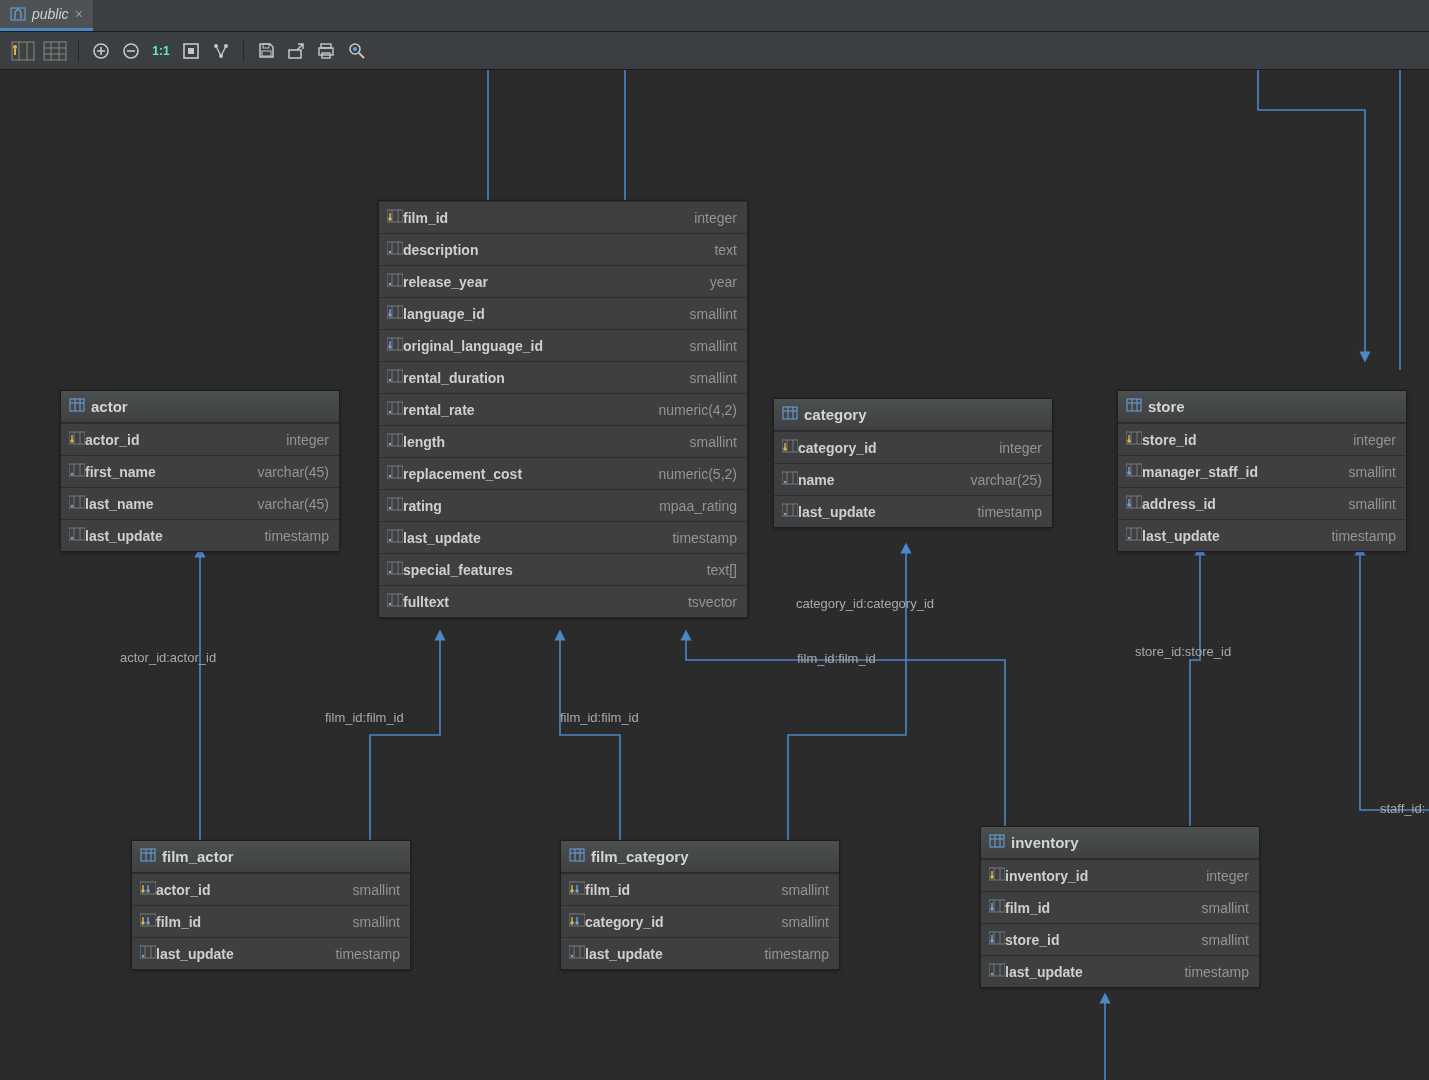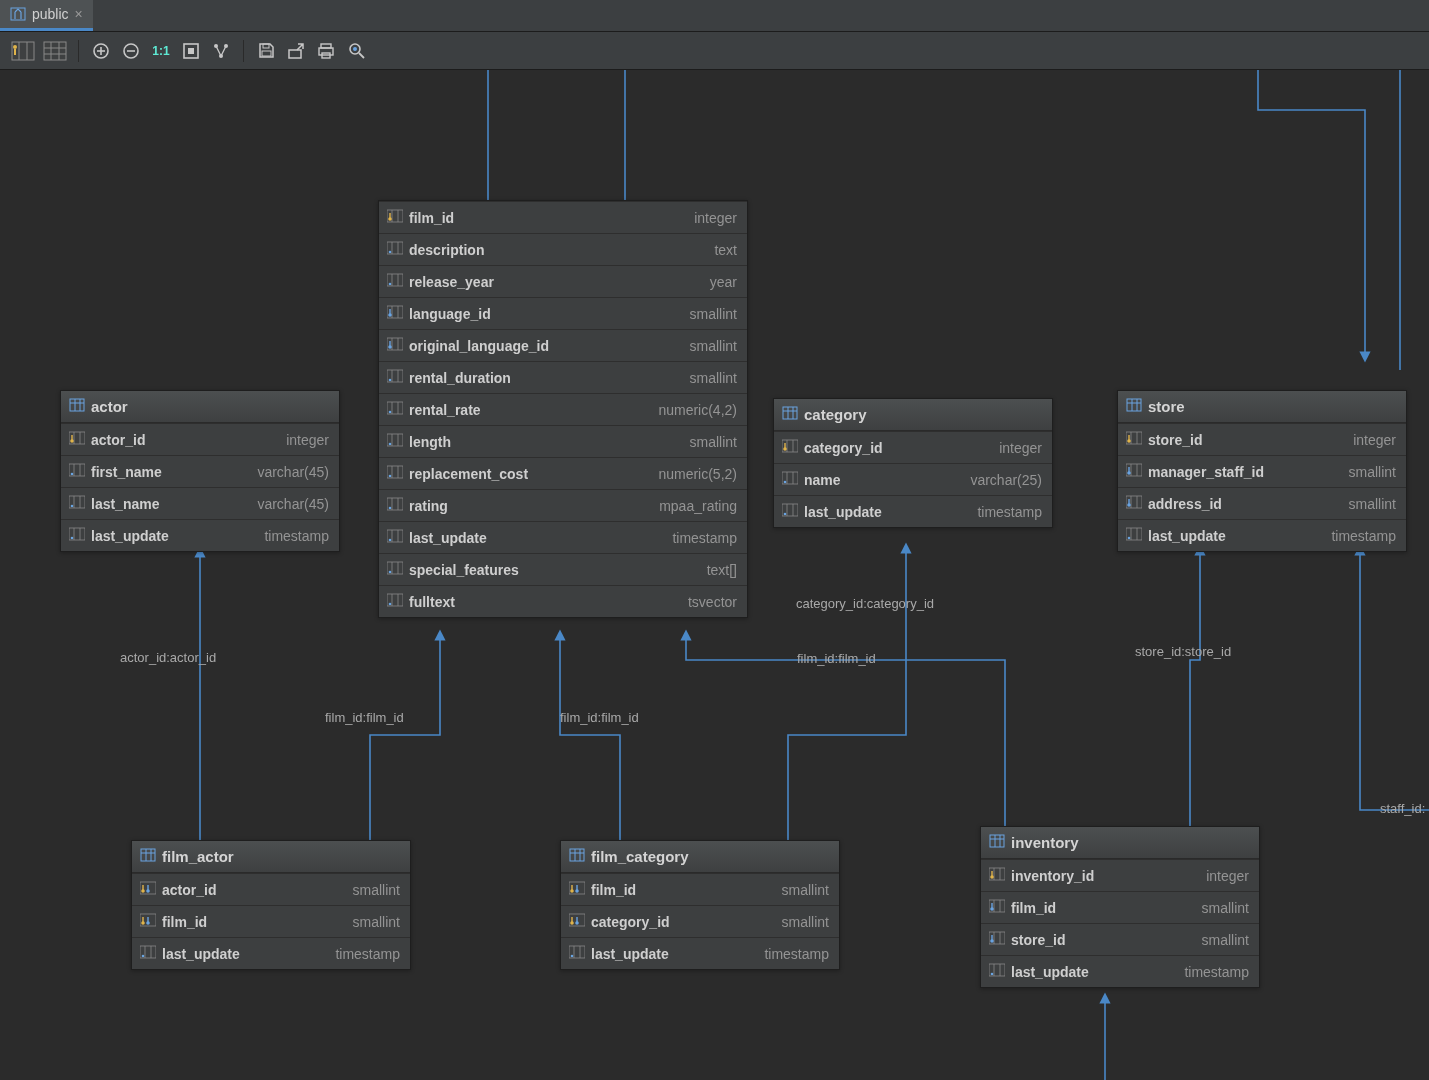--- a/index.html
+++ b/index.html
@@ -23,20 +23,21 @@
   }
   .tab {
     display: flex;
     align-items: center;
     gap: 6px;
     padding: 6px 10px;
     background: #4e5254;
     border-bottom: 3px solid #4a88c7;
     color: #d0d0d0;
     font-size: 14px;
+    font-style: italic;
   }
   .tab-close { color: #999; font-size: 14px; cursor: pointer; }
   
   .toolbar {
     height: 38px;
     background: #3c3f41;
     border-bottom: 1px solid #1c1c1c;
     display: flex;
     align-items: center;
     padding: 0 8px;
@@ -97,21 +98,21 @@
     color: #d4d4d4;
   }
   .col {
     display: flex;
     align-items: center;
     justify-content: space-between;
     padding: 6px 10px 6px 8px;
     border-top: 1px solid #2e2e2e;
     font-size: 14px;
   }
-  .col .left { display: flex; align-items: center; gap: 6px; }
+  .col .left { display: flex; align-items: center; }
   .col .name { font-weight: 700; color: #cfcfcf; }
   .col .type { color: #949494; }
   .icon { flex-shrink: 0; }
 </style>
 </head>
 <body>
 
 <div class="tabbar">
   <div class="tab">
     <svg class="icon" width="16" height="16" viewBox="0 0 16 16">

